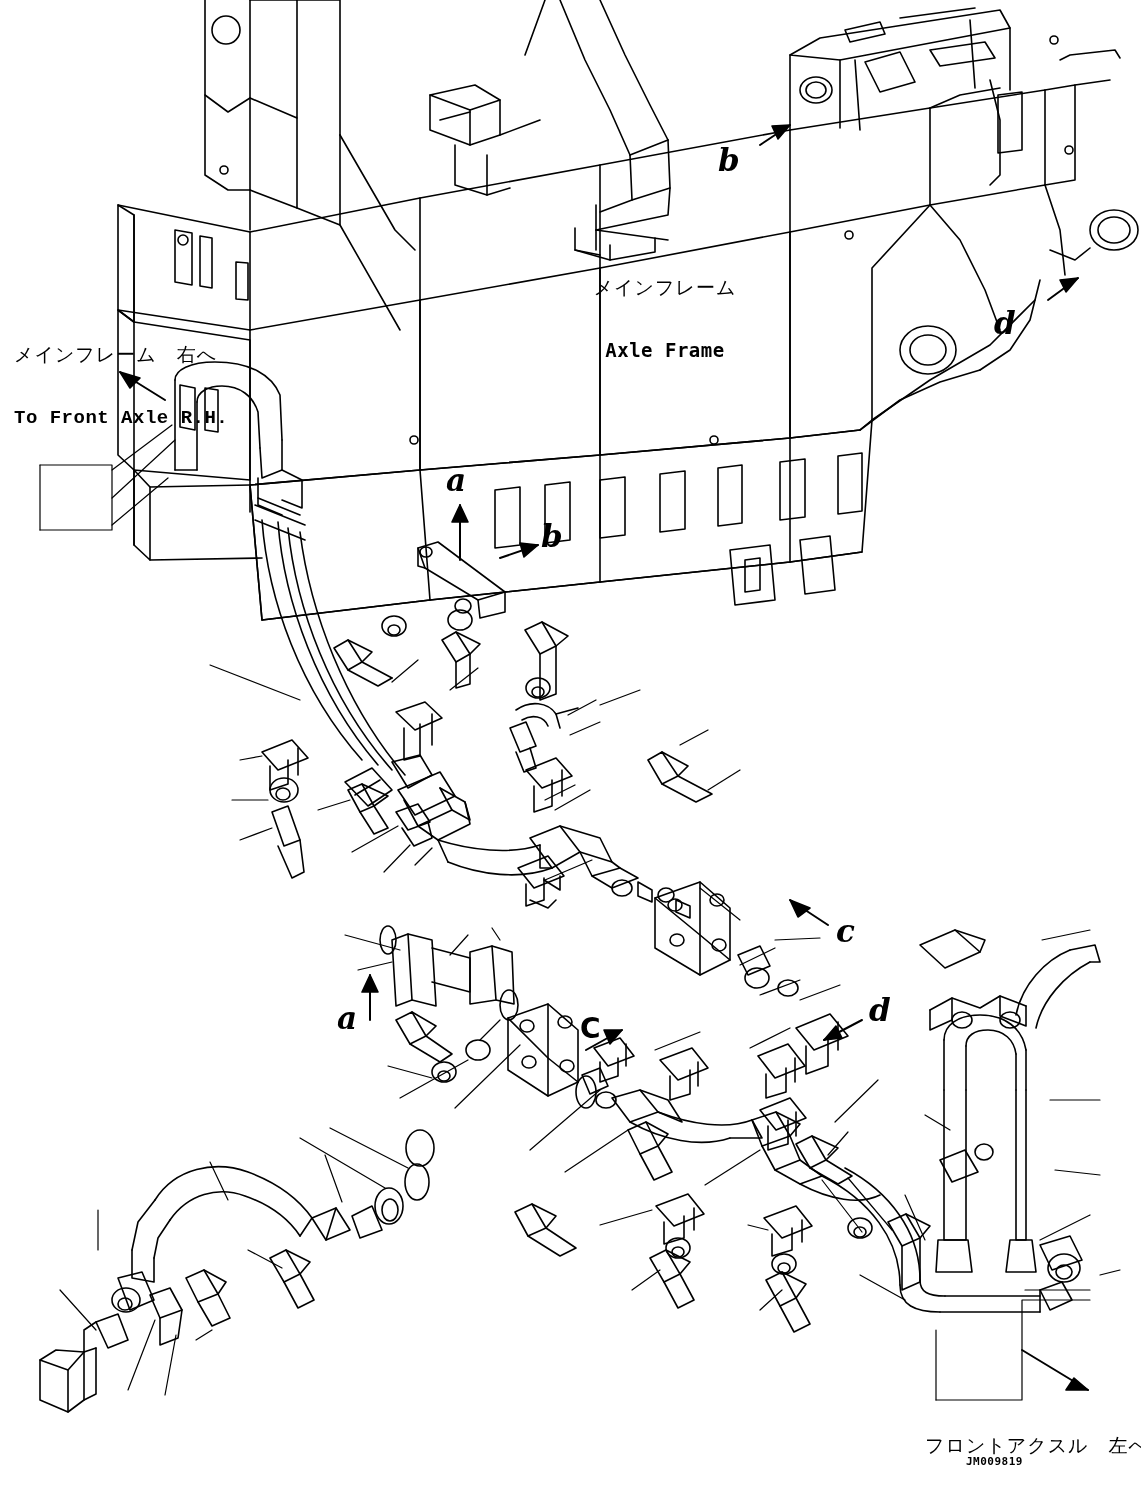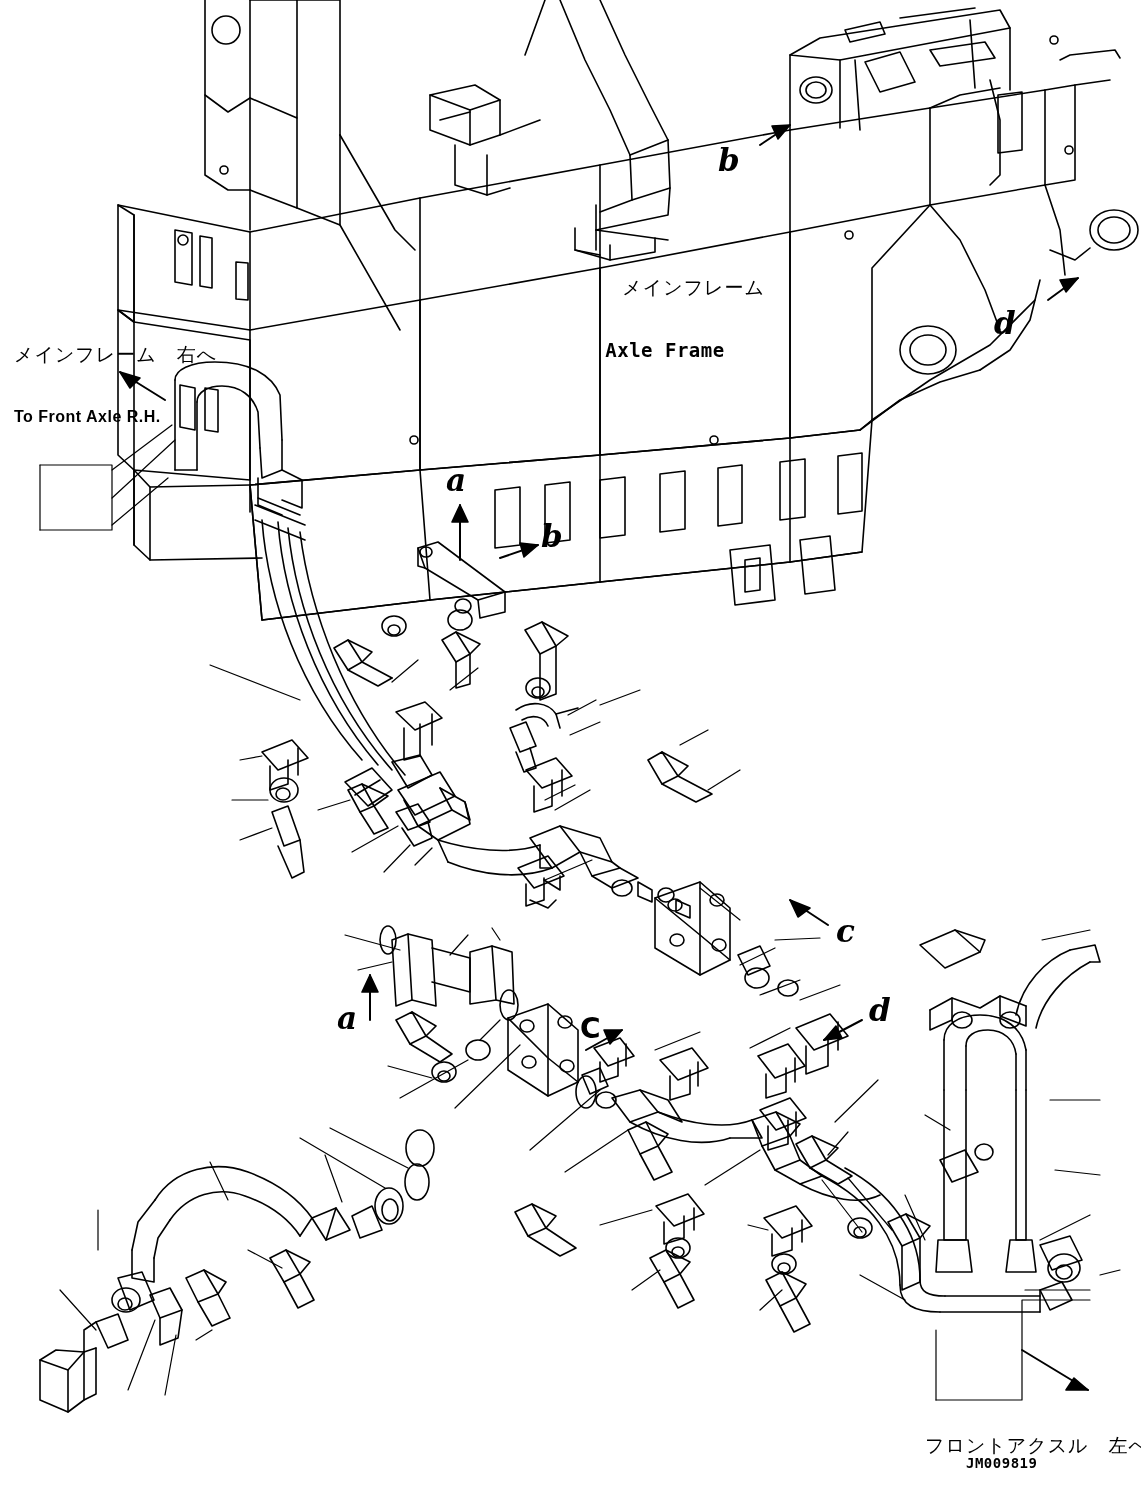--- a/index.html
+++ b/index.html
@@ -35,56 +35,55 @@
     line-height: 1.25;
   }
   .label .jp {
     display: block;
     font-family: "DejaVu Sans", sans-serif;
     font-size: 19px;
     letter-spacing: 1px;
   }
   .label .en {
     display: block;
-    font-family: Liberation Sans, sans-serif;
-    font-size: 16px;
+    font-family: Liberation Mono, monospace;
+    font-size: 19px;
     font-weight: bold;
     letter-spacing: 0.5px;
   }
   .callout {
     position: absolute;
     font-family: "DejaVu Serif", serif;
     font-size: 31px;
     font-style: italic;
     font-weight: bold;
   }
   .callout.upright {
     font-style: normal;
     font-family: "DejaVu Sans", sans-serif;
     font-weight: bold;
     font-size: 28px;
   }
   .drawing-number {
     position: absolute;
     font-family: "DejaVu Sans Mono", monospace;
-    font-size: 14px;
+    font-size: 11px;
     font-weight: bold;
     letter-spacing: 0.5px;
   }
   .center-label {
     position: absolute;
     text-align: center;
     white-space: pre;
   }
   .center-label .jp {
     display: block;
     font-family: "DejaVu Sans", sans-serif;
     font-size: 19px;
     letter-spacing: 1px;
-    text-align: right;
   }
   .center-label .en {
     display: block;
     font-family: "DejaVu Sans Mono", monospace;
     font-size: 19px;
     font-weight: bold;
     letter-spacing: 0.5px;
   }
 </style>
 </head>

